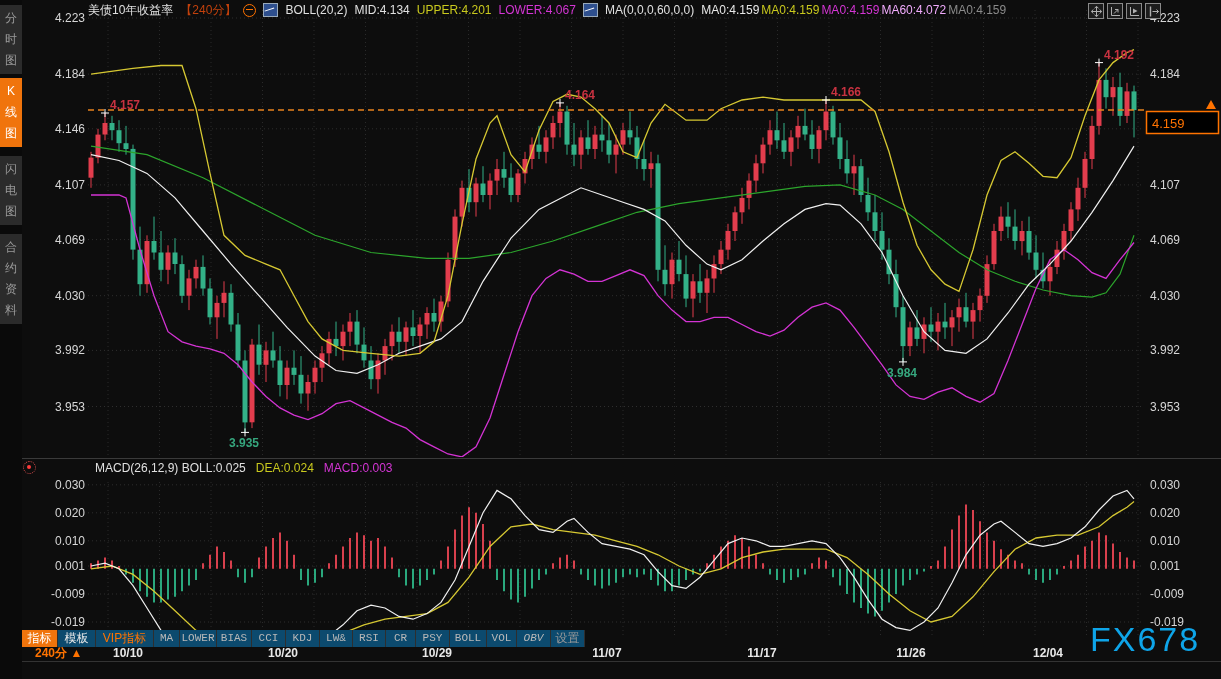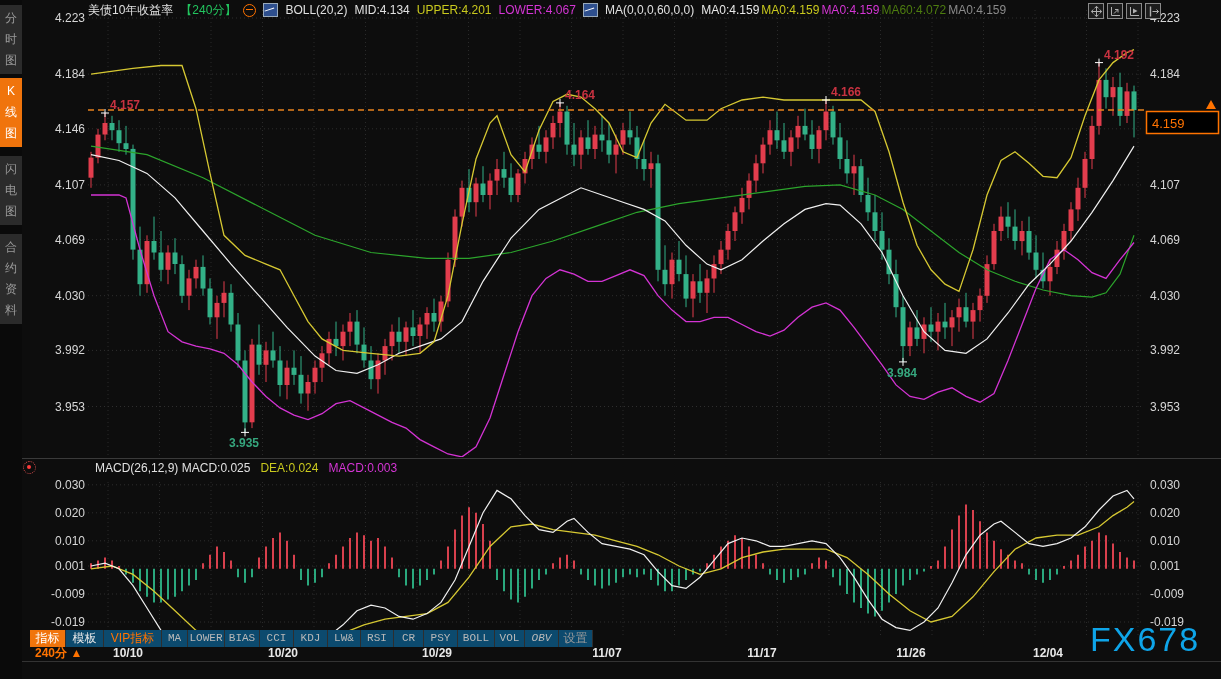--- a/index.html
+++ b/index.html
@@ -8,21 +8,21 @@
   #chart-svg{position:absolute;left:0;top:0;z-index:1;}
   
   #sidebar{position:absolute;left:0;top:0;width:22px;height:679px;background:#0a0a0a;z-index:5;}
   .side-tab{position:absolute;left:0;width:22px;text-align:center;background:#2b2b2b;color:#9a9a9a;
     font-size:12px;line-height:21px;padding:3px 0;cursor:pointer;}
   .side-tab.active{background:#f0740c;color:#fff;}
   .side-tab span{display:block;}
   
   #header{position:absolute;left:88px;top:2px;height:16px;display:flex;align-items:center;gap:7px;
     font-size:12px;color:#e0e0e0;white-space:nowrap;z-index:6;}
-  .hdr-orange{color:#22c55e;}
+  .hdr-orange{color:#c2410c;}
   .hdr-yellow{color:#c9c91e;}
   .hdr-magenta{color:#d435d4;}
   .minus-icon{display:inline-block;width:11px;height:11px;border:1px solid #ff7300;border-radius:50%;
     position:relative;}
   .minus-icon::after{content:"";position:absolute;left:2px;right:2px;top:4px;height:1px;background:#ff7300;}
   .mini-chart-icon{display:inline-block;width:13px;height:12px;background:#2e4f8e;border:1px solid #9ab;
     position:relative;overflow:hidden;}
   .mini-chart-icon::after{content:"";position:absolute;left:1px;top:5px;width:10px;height:4px;
     border-top:1px solid #fff;transform:rotate(-18deg);}
   
@@ -35,21 +35,21 @@
   #macd-dot-icon{position:absolute;left:23px;top:461px;width:11px;height:11px;border:1px dotted #e05050;
     border-radius:50%;z-index:6;}
   #macd-dot-icon::after{content:"";position:absolute;left:3px;top:3px;width:4px;height:4px;
     border-radius:50%;background:#ff3a3a;}
   
   #period-label{position:absolute;left:35px;top:645px;font-size:12px;font-weight:bold;color:#ff7300;z-index:6;}
   
   #watermark{position:absolute;left:1090px;top:620px;font-size:34px;color:#0ea5e9;letter-spacing:2px;
     z-index:4;}
   
-  #toolbar{position:absolute;left:22px;top:630px;height:17px;display:flex;z-index:6;background:#000;margin-left:8px;}
+  #toolbar{position:absolute;left:22px;top:630px;height:17px;display:flex;z-index:6;background:#000;}
   .tb-btn{height:17px;line-height:17px;text-align:center;font-size:12px;color:#e8e8e8;background:#0c4a6e;
     border-right:1px solid #2e2e2e;cursor:pointer;box-sizing:border-box;}
   .tb-btn.active{background:#f0740c;color:#fff;}
   .tb-btn.vip{color:#ff7300;}
   .tb-btn.mono{font-family:"Liberation Mono",monospace;font-size:11px;color:#b8b8b8;}
   .tb-btn.gray{color:#9a9a9a;}
 </style>
 </head>
 <body>
 
@@ -678,21 +678,21 @@
     <span>BOLL(20,2)</span>
     <span>MID:4.134</span>
     <span class="hdr-yellow">UPPER:4.201</span>
     <span class="hdr-magenta">LOWER:4.067</span>
     <span class="mini-chart-icon"></span>
     <span>MA(0,0,0,60,0,0)</span>
     <span id="ma-values" style="display:flex;gap:2px;">
         <span style="color: rgb(232, 232, 232);">MA0:4.159</span>
         <span style="color: rgb(201, 201, 30);">MA0:4.159</span>
         <span style="color: rgb(212, 53, 212);">MA0:4.159</span>
-        <span style="color: #4d7c0f; text-align: center;">MA60:4.072</span>
+        <span style="color: #f0abfc; text-align: center;">MA60:4.072</span>
         <span style="color: rgb(138, 138, 138);">MA0:4.159</span>
       </span>
   </div>
 
   <div id="top-icons">
       <div class="win-icon">
         <svg width="13" height="13" viewBox="0 0 13 13">
           <path d="M6.5 1.5 V11.5 M1.5 6.5 H11.5 M4.5 3.2 L6.5 1.5 L8.5 3.2 M4.5 9.8 L6.5 11.5 L8.5 9.8 M3.2 4.5 L1.5 6.5 L3.2 8.5 M9.8 4.5 L11.5 6.5 L9.8 8.5" stroke="#b0b0b0" fill="none" stroke-width="1"></path>
         </svg>
       </div>
@@ -713,21 +713,21 @@
           <path d="M3.5 1.5 V11.5" stroke="#b0b0b0" stroke-width="1.4"></path>
           <path d="M5.5 6.5 H11.5 M9.5 4.5 L11.5 6.5 L9.5 8.5" stroke="#b0b0b0" fill="none" stroke-width="1"></path>
         </svg>
       </div>
     </div>
 
   <div id="macd-dot-icon"></div>
   <div id="macd-header">
     <span>
       <span>MACD(26,12,9)</span>
-      <span>MACD:0.025</span>
+      <span>BOLL:0.025</span>
     </span>
     <span class="hdr-yellow">DEA:0.024</span>
     <span class="hdr-magenta">MACD:0.003</span>
   </div>
 
   <div id="period-label">
     <span>240分</span>
     <span>▲</span>
   </div>
 

